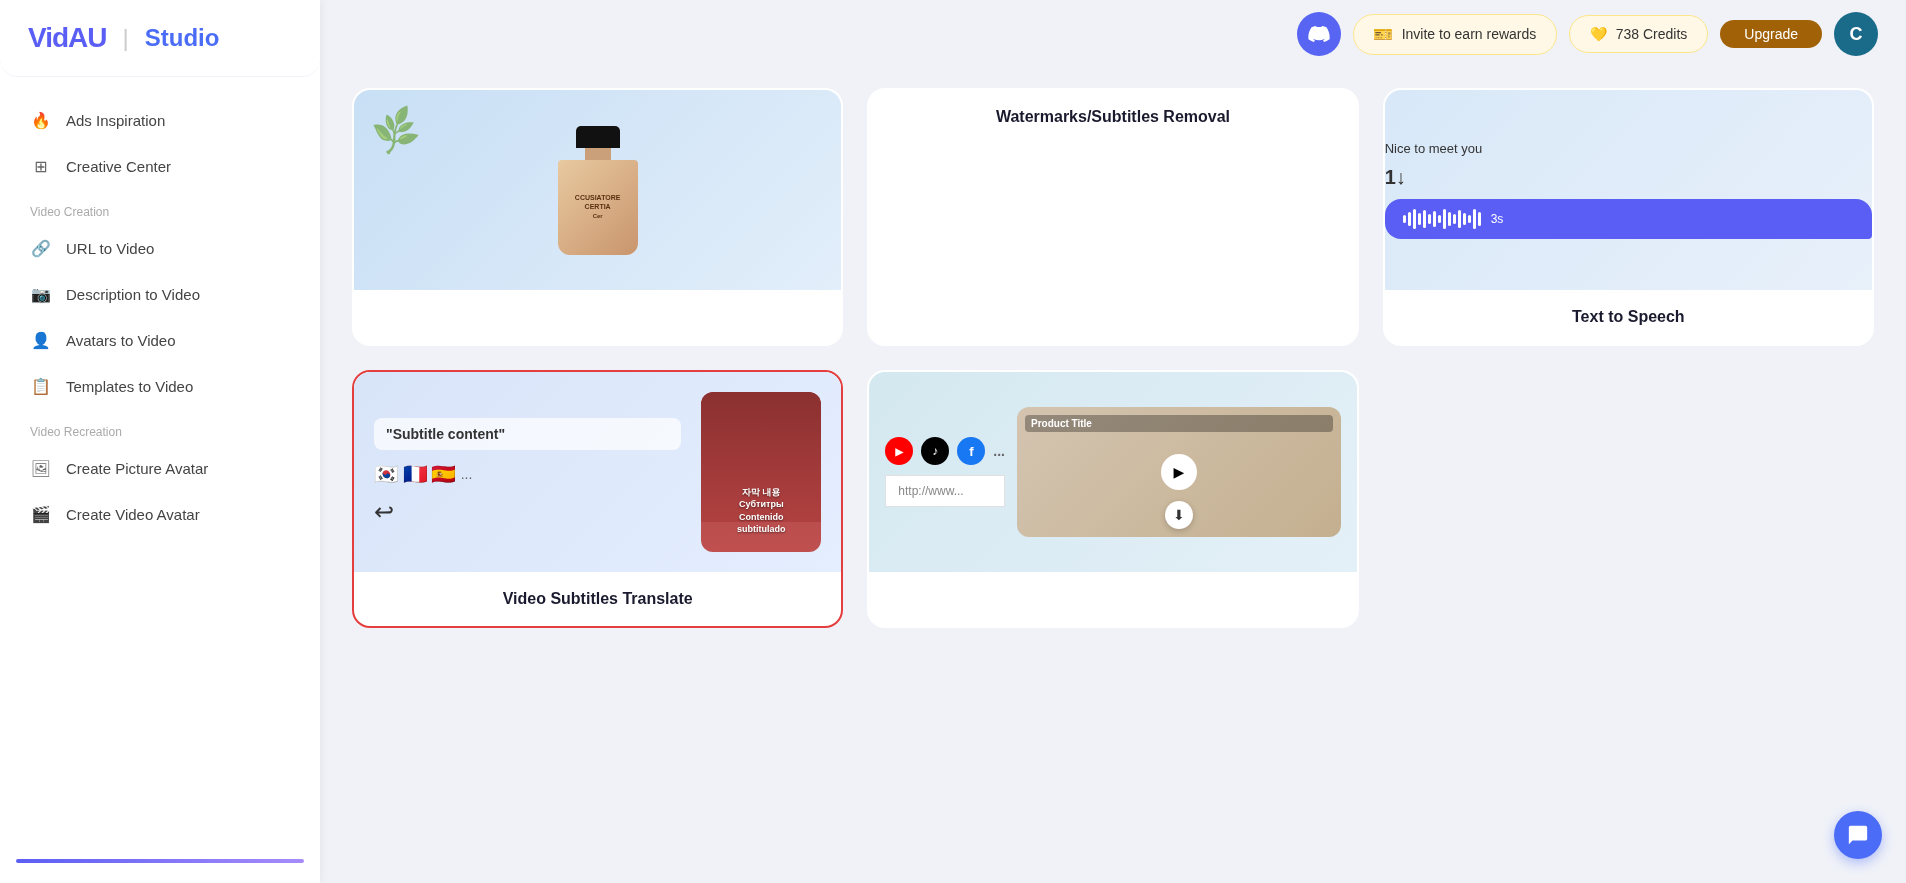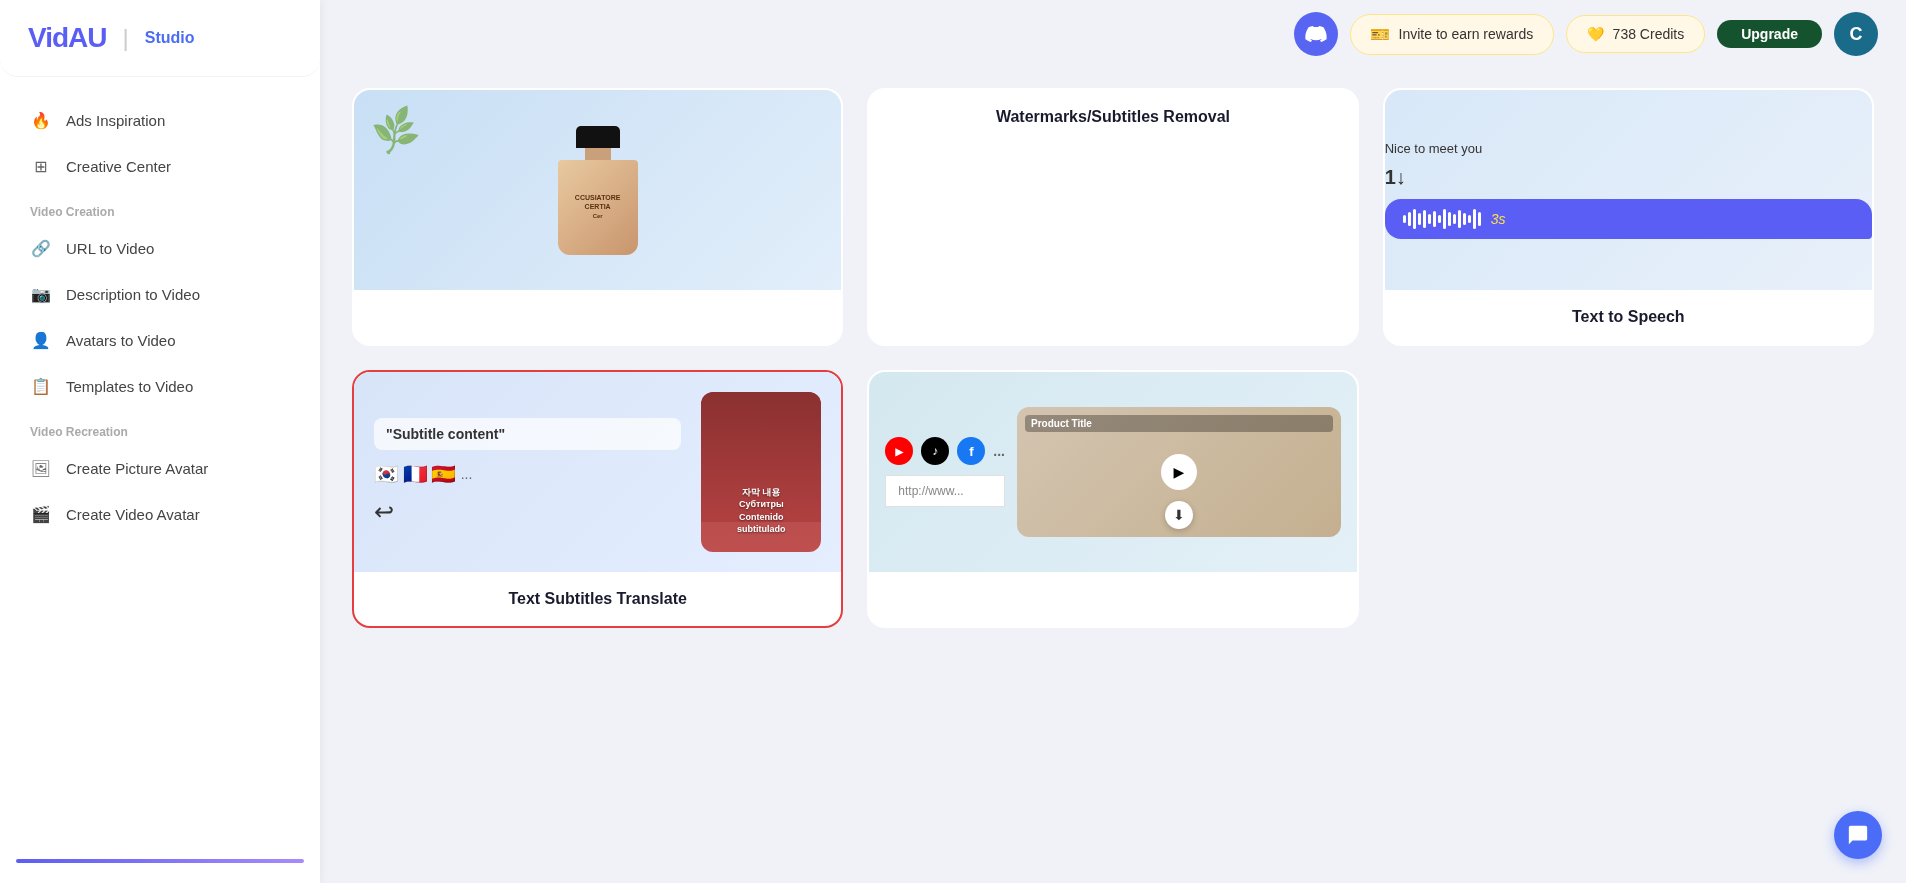--- a/index.html
+++ b/index.html
@@ -40,21 +40,21 @@
     }
 
     .logo-divider {
       color: #ccc;
       font-size: 24px;
       font-weight: 200;
       margin: 0 4px;
     }
 
     .studio-text {
-      font-size: 16px;
+      font-size: 24px;
       font-weight: 600;
       color: #4a6cf7;
       text-align: center;
     }
 
     .sidebar-nav {
       padding: 20px 16px 10px;
       flex: 1;
     }
 
@@ -77,21 +77,21 @@
       display: flex;
       align-items: center;
       justify-content: center;
       color: #666;
       font-size: 16px;
       flex-shrink: 0;
     }
 
     .section-label {
       font-size: 12px;
-      font-weight: 700;
+      font-weight: 400;
       color: #aaa;
       text-transform: none;
       padding: 16px 14px 6px;
       letter-spacing: 0;
     }
 
     .sidebar-bottom-bar {
       margin: 0 16px;
       height: 4px;
       background: linear-gradient(90deg, #5b5ef4, #a78bfa);
@@ -155,27 +155,27 @@
       border: 1px solid #fde68a;
       border-radius: 24px;
       padding: 10px 20px;
       cursor: pointer;
       font-size: 14px;
       font-weight: 500;
       color: #333;
     }
 
     .upgrade-btn {
-      background: #14532d;
+      background: #a16207;
       color: white;
       border: none;
       border-radius: 24px;
       padding: 6px 24px;
       font-size: 14px;
-      font-weight: 700;
+      font-weight: 400;
       cursor: pointer;
     }
 
     .user-avatar {
       width: 44px;
       height: 44px;
       border-radius: 50%;
       background: #1a6b8a;
       display: flex;
       align-items: center;
@@ -333,23 +333,22 @@
       gap: 2px;
     }
 
     .tts-bar {
       width: 3px;
       background: white;
       border-radius: 2px;
     }
 
     .tts-timer {
-      font-size: 14px;
-      color: #fde047;
-      font-style: italic;
+      font-size: 12px;
+      color: #ffffff;
     }
 
     .tts-top-text {
       font-size: 13px;
       color: #333;
       font-weight: 500;
     }
 
     
     .subtitles-content {
@@ -718,21 +717,21 @@
               <div class="subtitle-arrow">↩</div>
             </div>
             <div class="subtitle-right">
               <div class="subtitle-person"></div>
               <div class="subtitle-overlay-text">
                 자막 내용<br>Субтитры<br>Contenido<br>subtitulado
               </div>
             </div>
           </div>
         </div>
-        <div class="card-label">Text Subtitles Translate</div>
+        <div class="card-label">Video Subtitles Translate</div>
       </div>
 
       <div class="card">
         <div class="card-thumbnail thumb-download">
           <div class="download-content">
             <div class="download-left">
               <div class="platform-icons">
                 <div class="platform-icon yt-icon">▶</div>
                 <div class="platform-icon tt-icon">♪</div>
                 <div class="platform-icon fb-icon">f</div>

